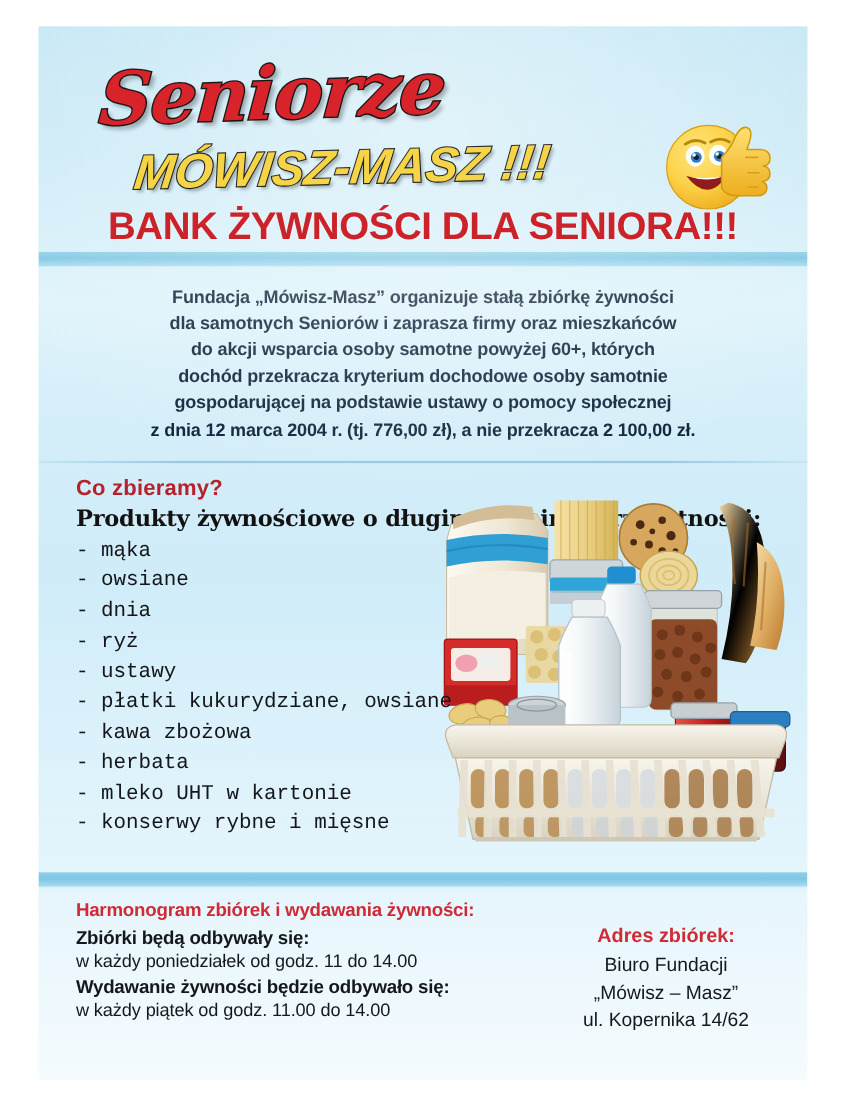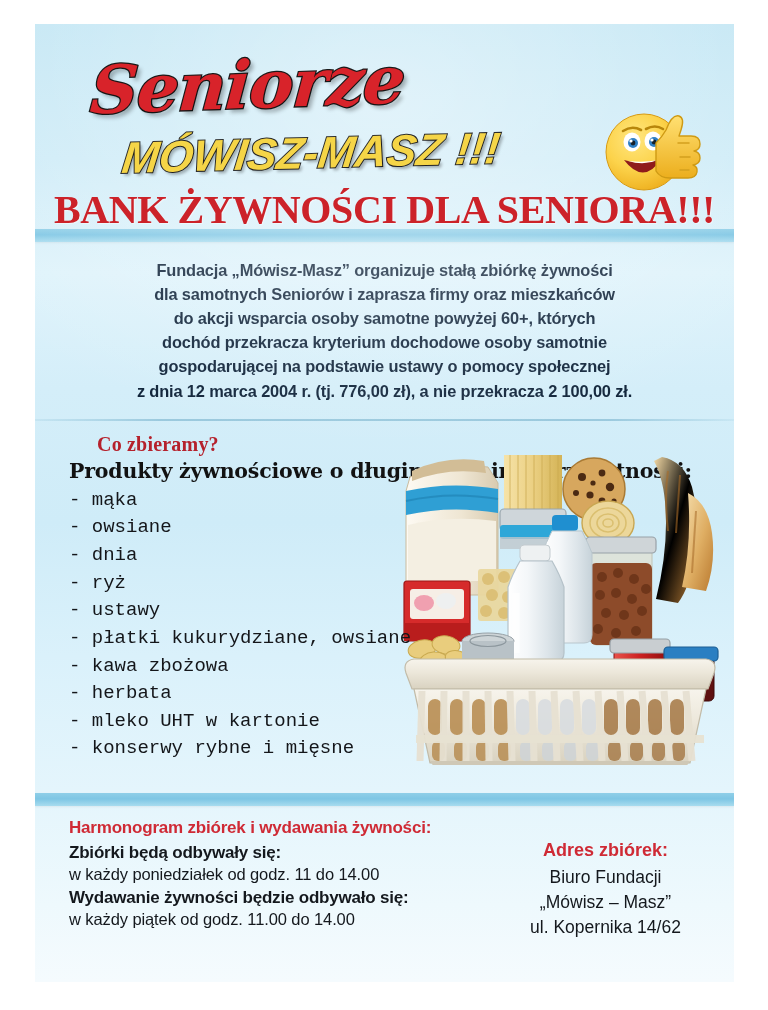--- a/index.html
+++ b/index.html
@@ -78,22 +78,22 @@
   .smiley{
     position:absolute;
     right:28px; top:76px;
     width:106px; height:96px;
   }
 
   .headline{
     position:absolute;
     left:0; right:0; top:162px;
     text-align:center;
-    font-family:Liberation Serif, serif;
-    font-size:40px;
+    font-family:Liberation Sans, sans-serif;
+    font-size:35px;
     font-weight:700;
     color:#cc2229;
     letter-spacing:-0.4px;
     text-shadow:1px 1px 1px rgba(255,255,255,.5);
     white-space:nowrap;
   }
 
   
   .stripe{
     height:13px;
@@ -119,27 +119,26 @@
     letter-spacing:-0.15px;
   }
 
   
   .collect{
     position:relative;
     padding:12px 0 10px 34px;
     min-height:372px;
   }
   .collect-q{
-    font-family:Liberation Serif, serif;
+    font-family:Liberation Sans, sans-serif;
     font-size:20px;
     font-weight:700;
     color:#b5212c;
     margin-bottom:3px;
     letter-spacing:.2px;
-    margin-left:28px;
   }
   .collect-h{
     font-family:"DejaVu Serif", serif;
     font-size:20.5px;
     font-weight:700;
     color:#121212;
     margin-bottom:4px;
     letter-spacing:-.2px;
     white-space:nowrap;
   }

